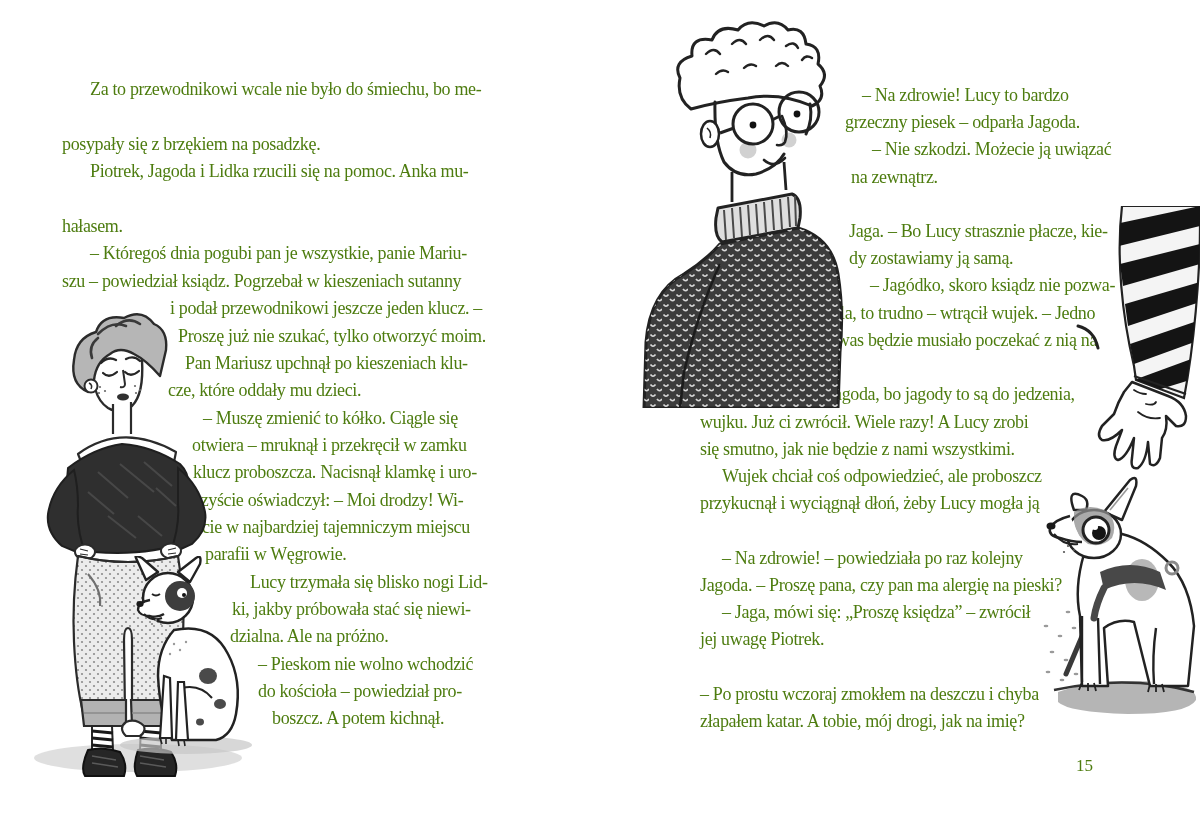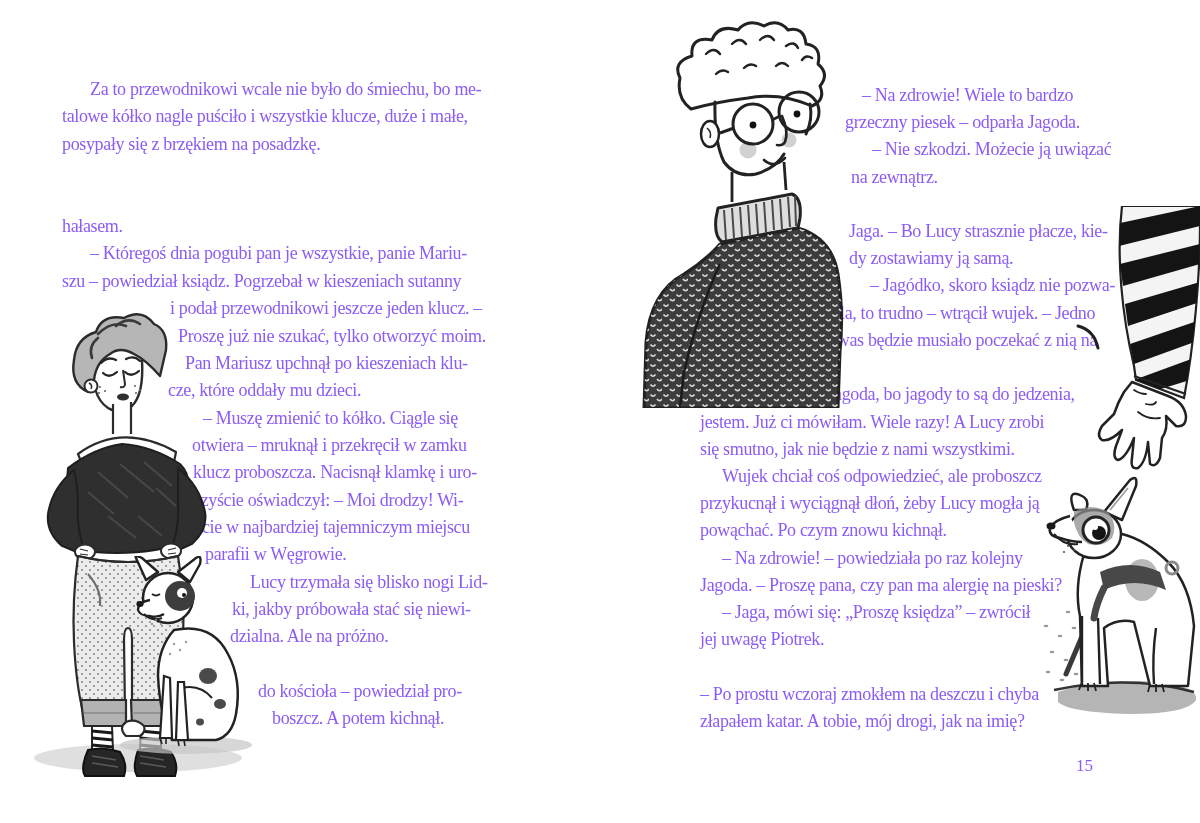--- a/index.html
+++ b/index.html
@@ -1,69 +1,69 @@
 <!DOCTYPE html>
 <html lang="pl"><head>
 <meta charset="utf-8">
 <style>
   html,body{margin:0;padding:0;background:#ffffff;}
   .spread{position:relative;width:1200px;height:823px;background:#ffffff;overflow:hidden;
-          font-family:"Liberation Serif", serif;color:#8b5cf6;}
+          font-family:"Liberation Serif", serif;color:#4d7c0f;}
   .pagecol{position:absolute;inset:0;}
   .ln{position:absolute;font-size:18px;line-height:22px;letter-spacing:-0.35px;white-space:nowrap;}
   .pagenum{position:absolute;left:1076px;top:756px;font-size:17px;}
   .illus{position:absolute;}
   .illus svg{display:block;}
 </style>
 </head>
 <body>
 
 <div class="spread">
 
   <div class="pagecol">
     <div class="ln" style="left:90px;top:78px">Za to przewodnikowi wcale nie było do śmiechu, bo me-</div>
-    <div class="ln" style="left:62px;top:105px">talowe kółko nagle puściło i wszystkie klucze, duże i małe,</div>
     <div class="ln" style="left:62px;top:133px">posypały się z brzękiem na posadzkę.</div>
+    <div class="ln" style="left:90px;top:160px">Piotrek, Jagoda i Lidka rzucili się na pomoc. Anka mu-</div>
     <div class="ln" style="left:62px;top:215px">hałasem.</div>
     <div class="ln" style="left:90px;top:242px">– Któregoś dnia pogubi pan je wszystkie, panie Mariu-</div>
     <div class="ln" style="left:62px;top:270px">szu – powiedział ksiądz. Pogrzebał w kieszeniach sutanny</div>
     <div class="ln" style="left:170px;top:297px">i podał przewodnikowi jeszcze jeden klucz. –</div>
     <div class="ln" style="left:178px;top:325px">Proszę już nie szukać, tylko otworzyć moim.</div>
     <div class="ln" style="left:185px;top:352px">Pan Mariusz upchnął po kieszeniach klu-</div>
     <div class="ln" style="left:168px;top:379px">cze, które oddały mu dzieci.</div>
     <div class="ln" style="left:192px;top:434px">otwiera – mruknął i przekręcił w zamku</div>
     <div class="ln" style="left:203px;top:407px">– Muszę zmienić to kółko. Ciągle się</div>
     <div class="ln" style="left:193px;top:461px">klucz proboszcza. Nacisnął klamkę i uro-</div>
     <div class="ln" style="left:193px;top:489px">czyście oświadczył: – Moi drodzy! Wi-</div>
     <div class="ln" style="left:185px;top:516px">tajcie w najbardziej tajemniczym miejscu</div>
     <div class="ln" style="left:205px;top:543px">parafii w Węgrowie.</div>
     <div class="ln" style="left:250px;top:571px">Lucy trzymała się blisko nogi Lid-</div>
     <div class="ln" style="left:232px;top:598px">ki, jakby próbowała stać się niewi-</div>
     <div class="ln" style="left:230px;top:625px">dzialna. Ale na próżno.</div>
+    <div class="ln" style="left:258px;top:653px">– Pieskom nie wolno wchodzić</div>
     <div class="ln" style="left:258px;top:680px">do kościoła – powiedział pro-</div>
     <div class="ln" style="left:272px;top:707px">boszcz. A potem kichnął.</div>
   </div>
 
   <div class="pagecol">
-    <div class="ln" style="left:862px;top:84px">– Na zdrowie! Wiele to bardzo</div>
+    <div class="ln" style="left:862px;top:84px">– Na zdrowie! Lucy to bardzo</div>
     <div class="ln" style="left:845px;top:111px">grzeczny piesek – odparła Jagoda.</div>
     <div class="ln" style="left:872px;top:138px">– Nie szkodzi. Możecie ją uwiązać</div>
     <div class="ln" style="left:851px;top:166px">na zewnątrz.</div>
     <div class="ln" style="left:849px;top:220px">Jaga. – Bo Lucy strasznie płacze, kie-</div>
     <div class="ln" style="left:849px;top:247px">dy zostawiamy ją samą.</div>
     <div class="ln" style="left:870px;top:274px">– Jagódko, skoro ksiądz nie pozwa-</div>
     <div class="ln" style="left:840px;top:302px">la, to trudno – wtrącił wujek. – Jedno</div>
     <div class="ln" style="left:825px;top:329px">z was będzie musiało poczekać z nią na</div>
     <div class="ln" style="left:785px;top:356px">dworze.</div>
     <div class="ln" style="left:722px;top:383px">– Ja nie jestem Jagoda, bo jagody to są do jedzenia,</div>
-    <div class="ln" style="left:700px;top:411px">jestem. Już ci mówiłam. Wiele razy! A Lucy zrobi</div>
+    <div class="ln" style="left:700px;top:411px">wujku. Już ci zwrócił. Wiele razy! A Lucy zrobi</div>
     <div class="ln" style="left:700px;top:438px">się smutno, jak nie będzie z nami wszystkimi.</div>
     <div class="ln" style="left:722px;top:465px">Wujek chciał coś odpowiedzieć, ale proboszcz</div>
     <div class="ln" style="left:700px;top:492px">przykucnął i wyciągnął dłoń, żeby Lucy mogła ją</div>
-    <div class="ln" style="left:700px;top:519px">powąchać. Po czym znowu kichnął.</div>
     <div class="ln" style="left:722px;top:547px">– Na zdrowie! – powiedziała po raz kolejny</div>
     <div class="ln" style="left:700px;top:574px">Jagoda. – Proszę pana, czy pan ma alergię na pieski?</div>
     <div class="ln" style="left:722px;top:601px">– Jaga, mówi się: „Proszę księdza” – zwrócił</div>
     <div class="ln" style="left:700px;top:628px">jej uwagę Piotrek.</div>
     <div class="ln" style="left:700px;top:683px">– Po prostu wczoraj zmokłem na deszczu i chyba</div>
     <div class="ln" style="left:700px;top:710px">złapałem katar. A tobie, mój drogi, jak na imię?</div>
     <div class="pagenum">15</div>
   </div>
 
   <div class="illus" style="left:28px;top:300px;width:225px;height:480px">

